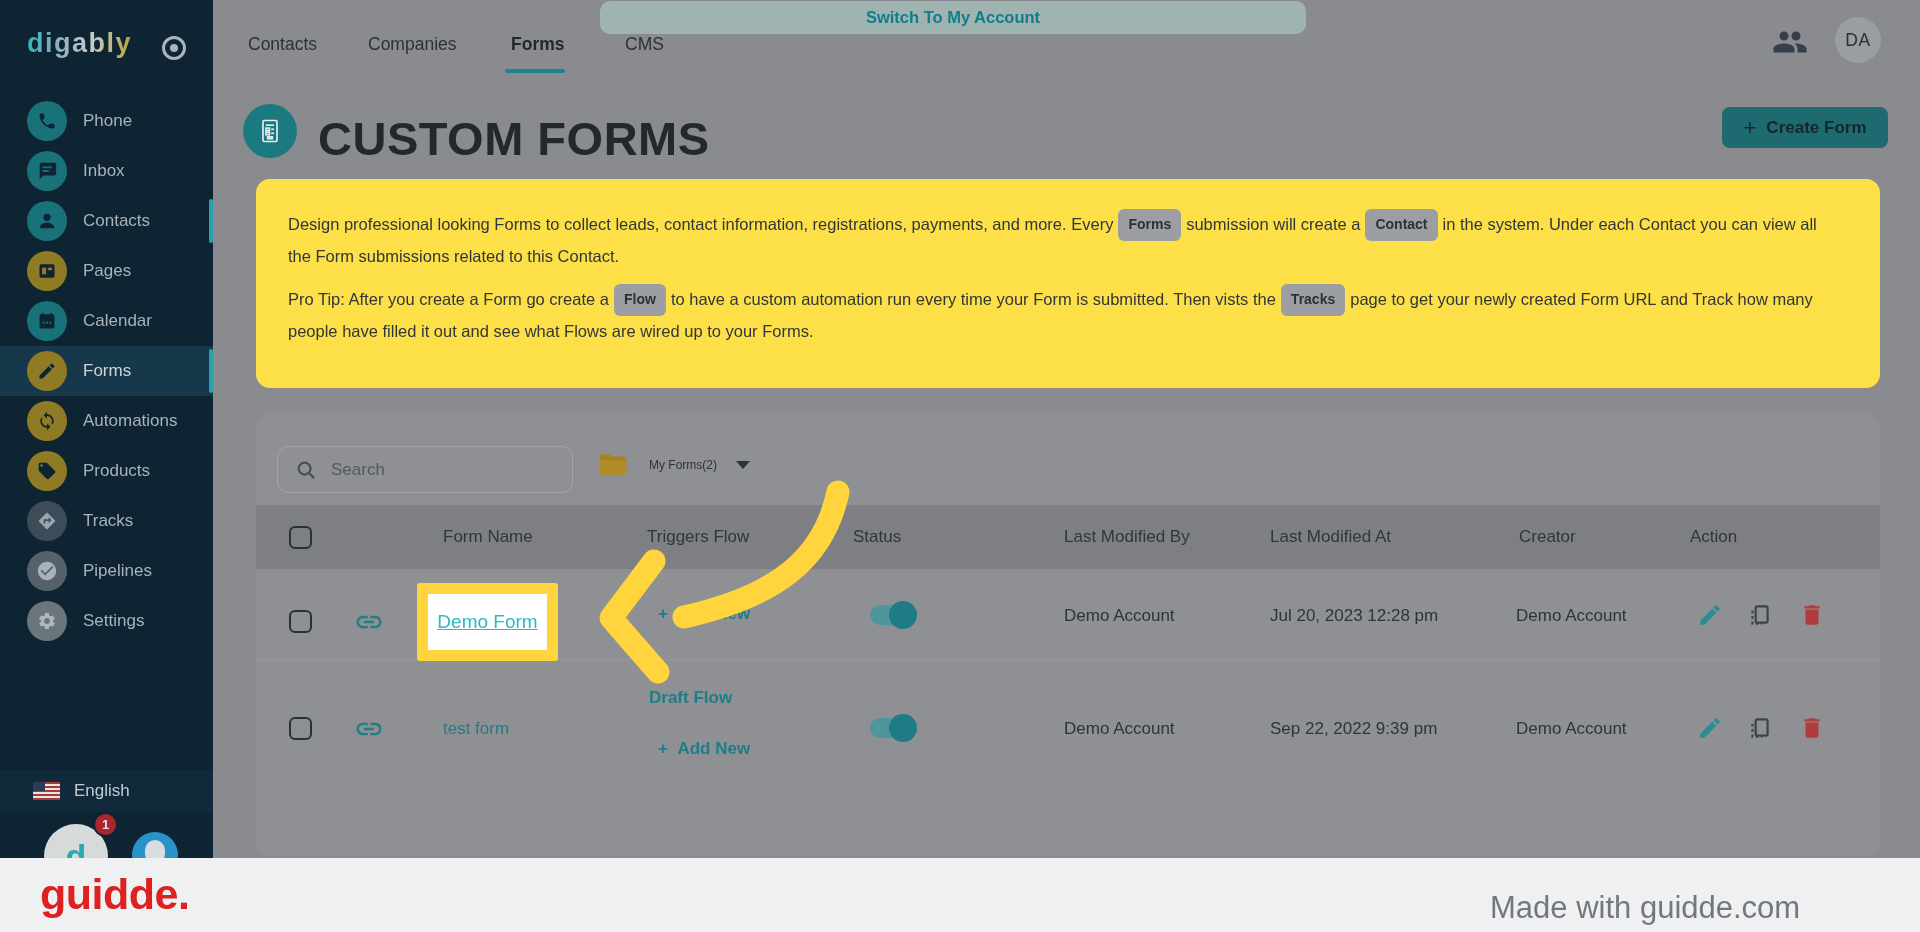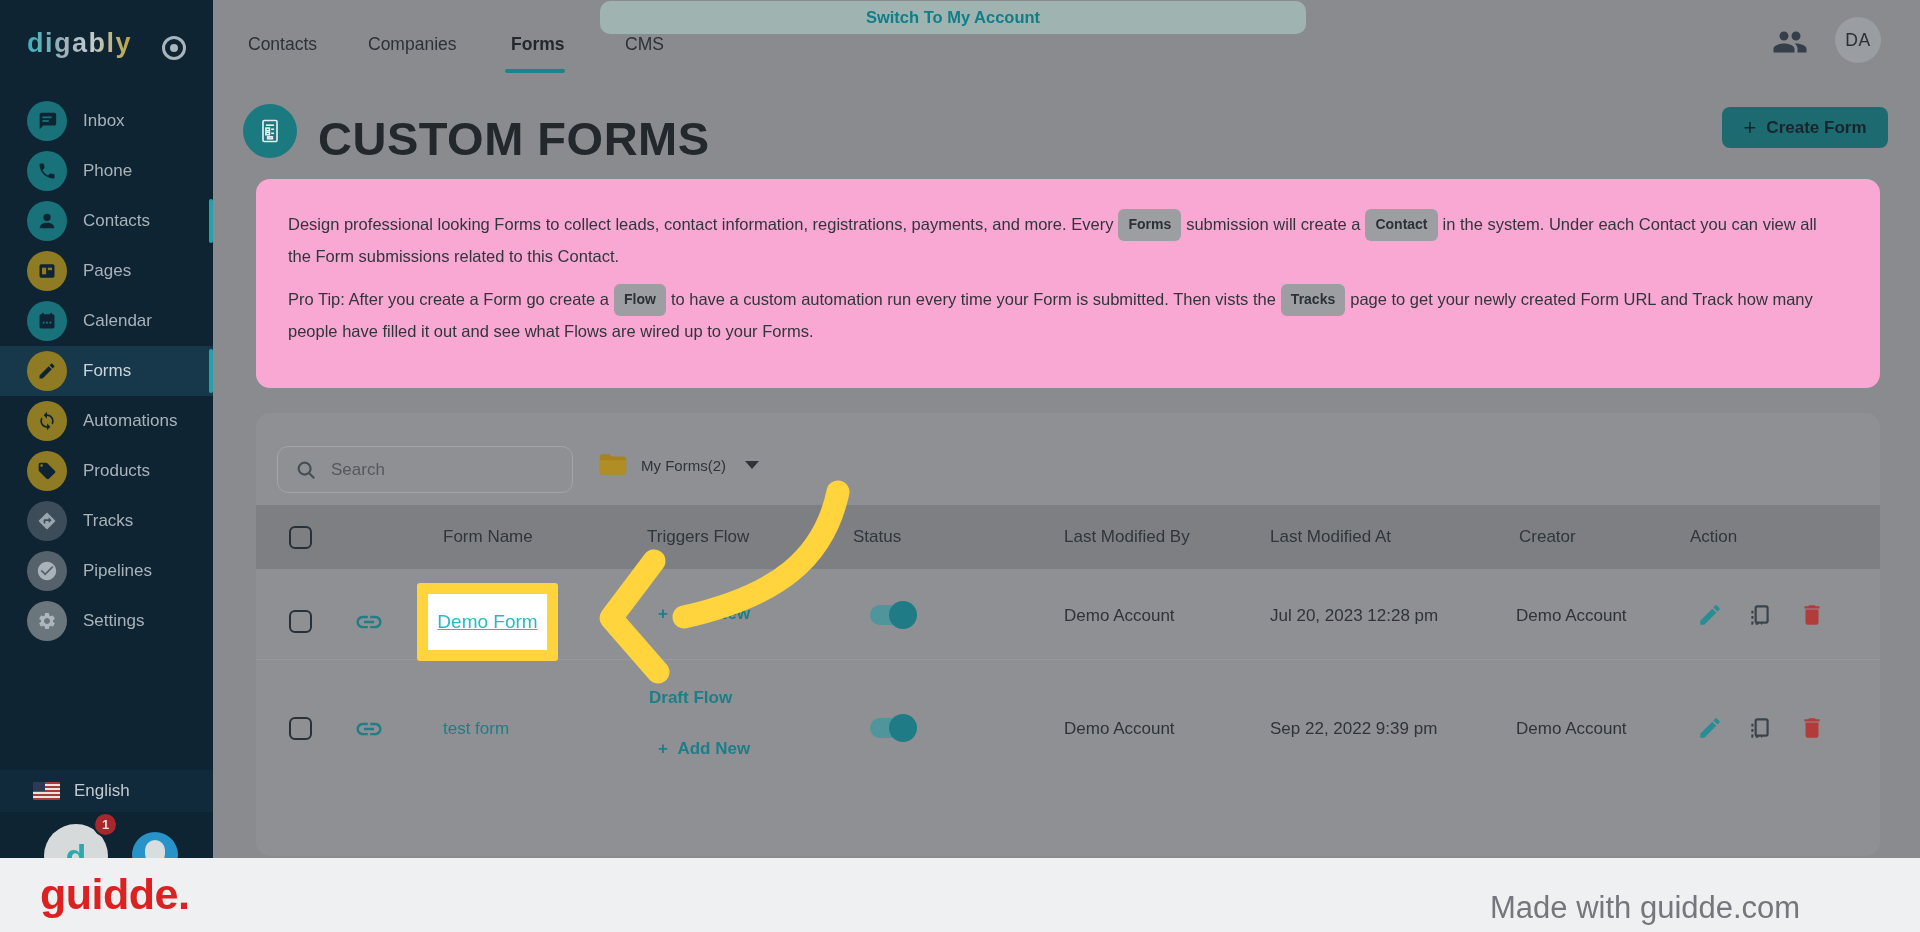--- a/index.html
+++ b/index.html
@@ -48,34 +48,34 @@
   
   .title-icon { position:absolute; left:243px; top:104px; width:54px; height:54px; border-radius:50%; background:#1a7a80;
                 display:flex; align-items:center; justify-content:center; }
   .page-title { position:absolute; left:318px; top:111px; font-size:47px; font-weight:700; letter-spacing:.5px; color:#23282d; }
   .create-btn { position:absolute; left:1722px; top:107px; width:166px; height:41px; border-radius:8px; background:#1d6a71; border:none;
                 display:flex; align-items:center; justify-content:center; gap:10px; cursor:pointer; }
   .create-btn .plus { font-size:22px; font-weight:400; color:#17262c; line-height:1; }
   .create-btn .clbl { font-size:17px; font-weight:600; color:#17262c; }
 
   
-  .desc-card { position:absolute; left:256px; top:179px; width:1624px; height:209px; border-radius:14px; background:#f9a8d4; }
+  .desc-card { position:absolute; left:256px; top:179px; width:1624px; height:209px; border-radius:14px; background:#fde047; }
   .desc-card p { position:absolute; left:32px; width:1548px; font-size:16.5px; line-height:28.5px; color:#30363b; }
   .p1 { top:31px; } .p2 { top:106px; }
   .chip { display:inline-block; background:#9c9ea1; color:#2b3136; font-size:14px; font-weight:700; padding:1px 10px 2px;
           border-radius:6px; margin:0 5px; position:relative; top:-1px; }
 
   
   .content-card { position:absolute; left:256px; top:413px; width:1624px; height:443px; border-radius:14px; background:#8f9093; overflow:hidden; }
   .search-box { position:absolute; left:21px; top:33px; width:296px; height:47px; border:1.5px solid #a3a4a7; border-radius:11px;
                 display:flex; align-items:center; padding-left:17px; gap:14px; }
   .search-box input { border:none; outline:none; background:transparent; font-size:17px; color:#3a4045; width:220px; font-family:inherit; }
   .search-box input::placeholder { color:#54595e; opacity:1; }
   .folder-wrap { position:absolute; left:342px; top:40px; display:flex; align-items:center; gap:13px; cursor:pointer; }
-  .folder-lbl { font-size:15px; color:#2e3439; }
+  .folder-lbl { font-size:12px; color:#2e3439;margin-left:8px; }
   .caret { width:0; height:0; border-left:7px solid transparent; border-right:7px solid transparent; border-top:8px solid #2e3439; margin-left:6px; }
 
   .thead { position:absolute; left:0; top:92px; width:1624px; height:64px; background:#7e7f83; }
   .th { position:absolute; top:0; height:64px; display:flex; align-items:center; font-size:17px; font-weight:500; color:#2f363c; }
   .checkbox { width:23px; height:23px; border:2.5px solid #27313a; border-radius:6px; background:transparent; }
 
   .trow { position:absolute; left:0; width:1624px; }
   .row1 { top:156px; height:91px; border-bottom:1px solid #98999c; }
   .row2 { top:248px; height:137px; }
   .cell-txt { position:absolute; font-size:17px; color:#2e3439; white-space:nowrap; }
@@ -111,35 +111,35 @@
 
 <div class="stage">
 
   <aside class="sidebar">
     <div class="logo">digably</div>
     <div class="rec-icon"></div>
 
     <nav class="nav">
       <div class="nav-item">
         <span class="circ c-teal">
+          <svg width="20" height="20" viewBox="0 0 24 24">
+              <path d="M6.6 10.8c1.4 2.8 3.8 5.2 6.6 6.6l2.2-2.2c.3-.3.7-.4 1-.2 1.1.4 2.4.6 3.6.6.6 0 1 .4 1 1V20c0 .6-.4 1-1 1C10.6 21 3 13.4 3 4c0-.6.4-1 1-1h3.5c.6 0 1 .4 1 1 0 1.3.2 2.5.6 3.6.1.3 0 .7-.2 1l-2.3 2.2z" fill="#0e2433"></path>
+            </svg>
+        </span>
+        <span class="lbl">Phone</span>
+      </div>
+      <div class="nav-item">
+        <span class="circ c-teal">
           <svg width="22" height="22" viewBox="0 0 24 24">
               <path d="M4 3h16c1.1 0 2 .9 2 2v10c0 1.1-.9 2-2 2H8l-4 4V5c0-1.1.9-2 2-2z" fill="#0e2433"></path>
               <rect x="7" y="7" width="10" height="2" fill="#19727a"></rect>
               <rect x="7" y="11" width="7" height="2" fill="#19727a"></rect>
             </svg>
         </span>
         <span class="lbl">Inbox</span>
-      </div>
-      <div class="nav-item">
-        <span class="circ c-teal">
-          <svg width="20" height="20" viewBox="0 0 24 24">
-              <path d="M6.6 10.8c1.4 2.8 3.8 5.2 6.6 6.6l2.2-2.2c.3-.3.7-.4 1-.2 1.1.4 2.4.6 3.6.6.6 0 1 .4 1 1V20c0 .6-.4 1-1 1C10.6 21 3 13.4 3 4c0-.6.4-1 1-1h3.5c.6 0 1 .4 1 1 0 1.3.2 2.5.6 3.6.1.3 0 .7-.2 1l-2.3 2.2z" fill="#0e2433"></path>
-            </svg>
-        </span>
-        <span class="lbl">Phone</span>
       </div>
       <div class="nav-item edge">
         <span class="circ c-teal">
           <svg width="22" height="22" viewBox="0 0 24 24">
               <circle cx="12" cy="8" r="4" fill="#0e2433"></circle>
               <path d="M4 20c0-4 4-6 8-6s8 2 8 6z" fill="#0e2433"></path>
             </svg>
         </span>
         <span class="lbl">Contacts</span>
       </div>

